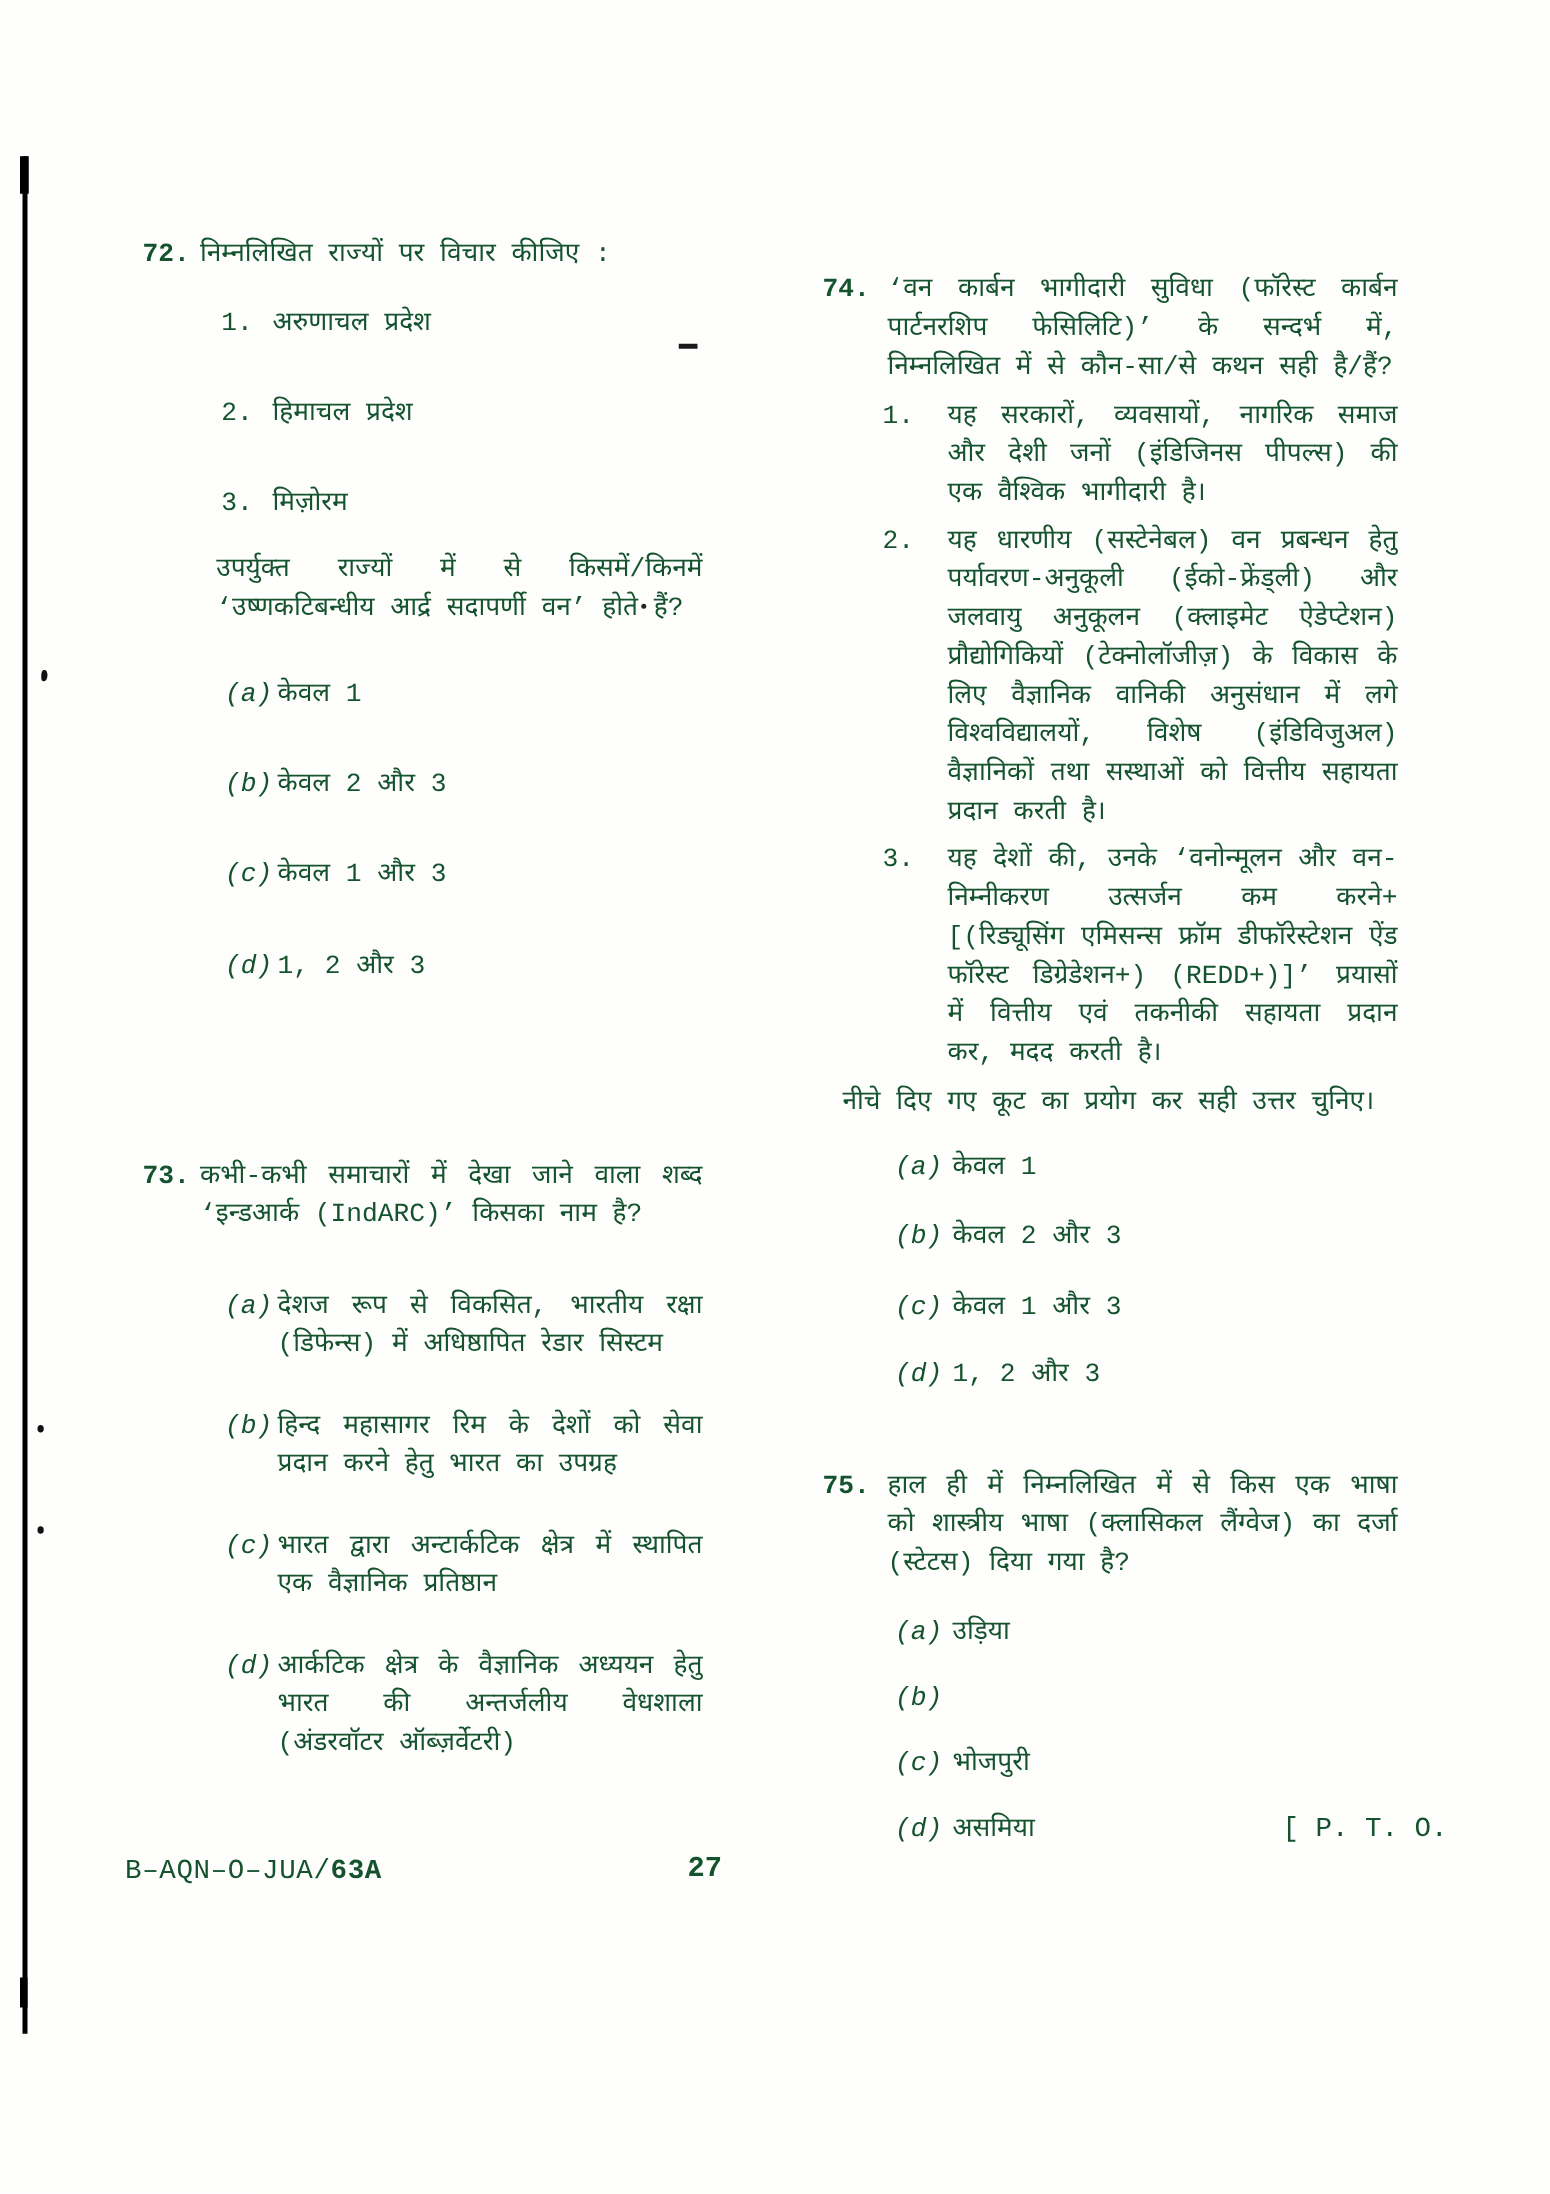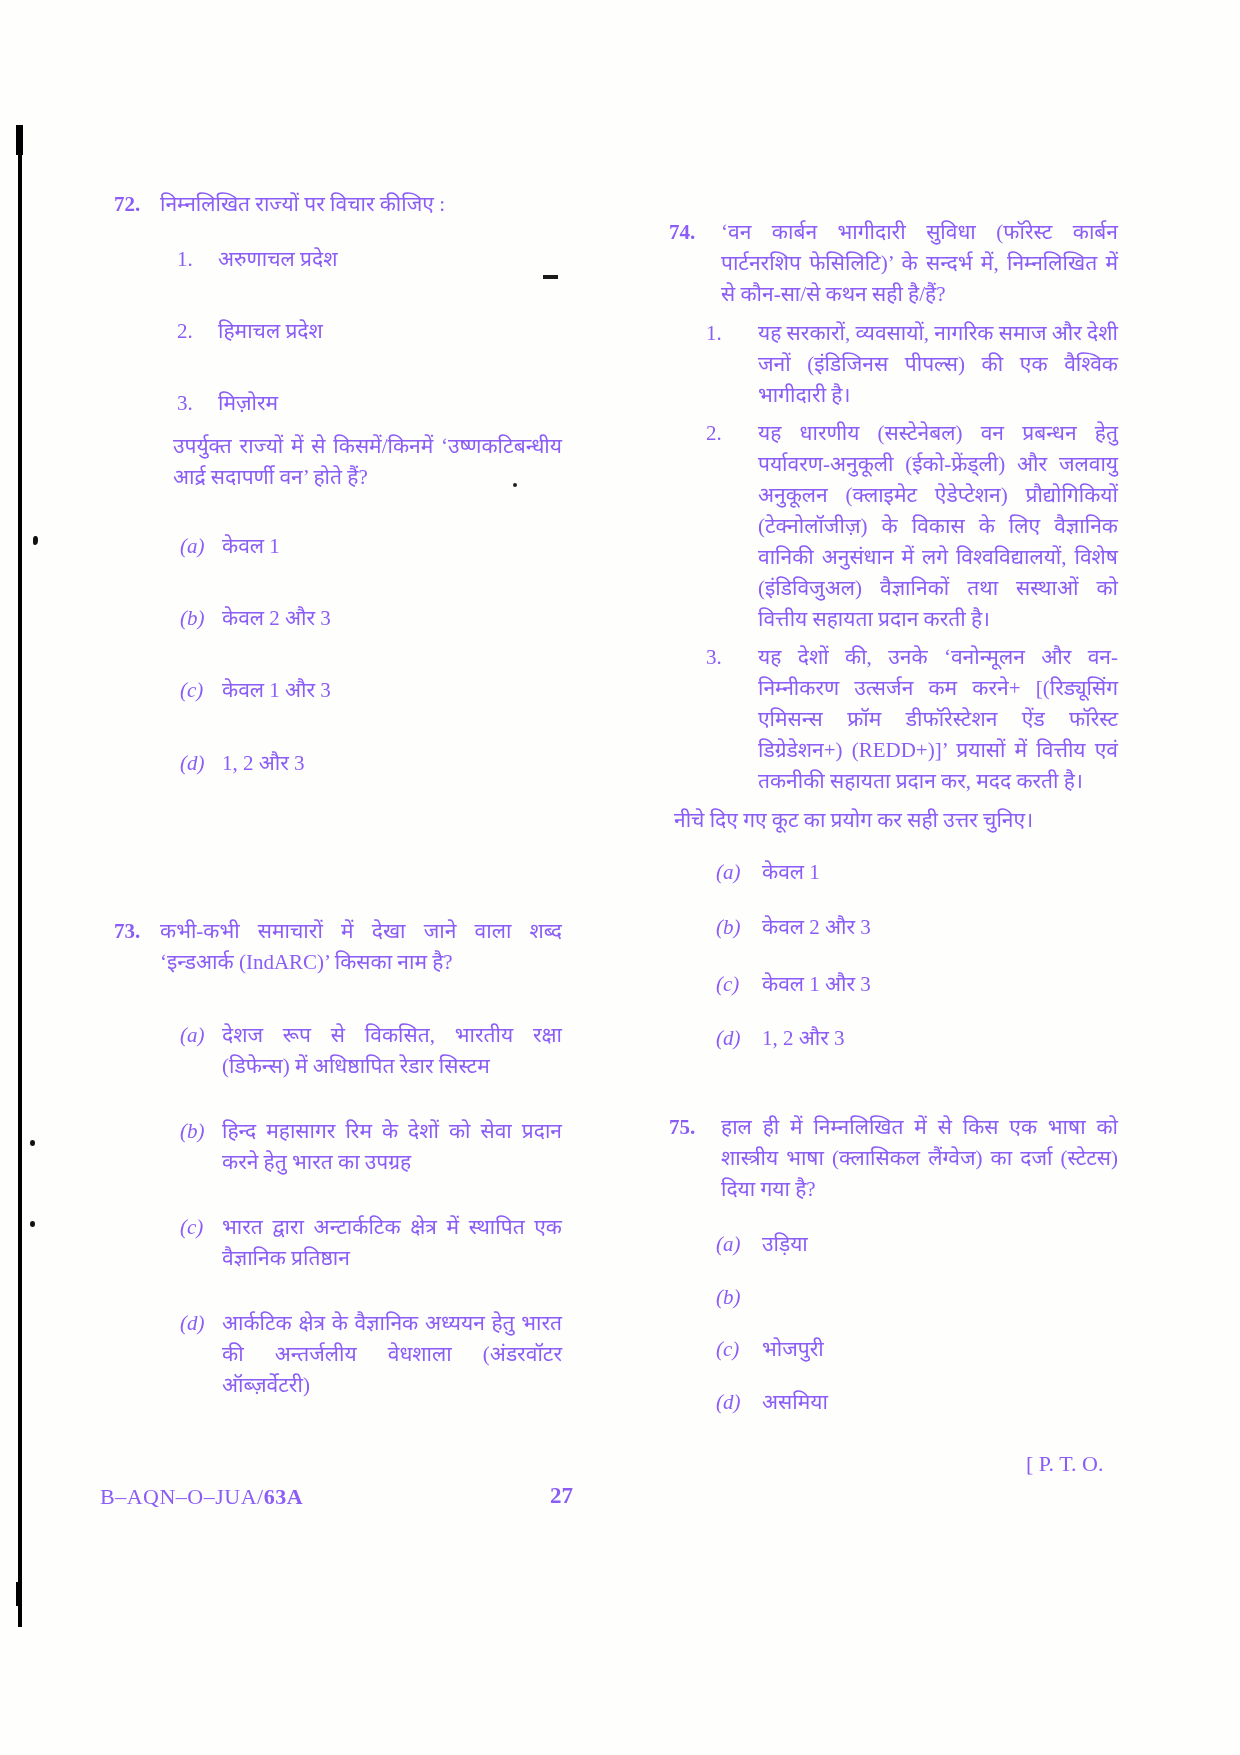--- a/index.html
+++ b/index.html
@@ -1,47 +1,47 @@
 <!DOCTYPE html>
 <html><head>
 <meta charset="utf-8">
 <style>
   html,body { margin:0; padding:0; background:#ffffff; }
   .page {
     position:relative; width:1240px; height:1755px;
     background:#fefefdff; overflow:hidden;
-    font-family:Liberation Serif, serif;
-    color:#8b5cf6; font-size:21px; line-height:31px;
+    font-family:Liberation Mono, monospace;
+    color:#14532d; font-size:21px; line-height:31px;
   }
   
   .vline { position:absolute; left:18px; top:125px; width:4px; height:1502px; background:#000; }
   .vline-cap { position:absolute; left:16px; top:125px; width:7px; height:30px; background:#000; }
   .vline-blob { position:absolute; left:16px; top:1582px; width:6px; height:24px; background:#000; }
   .dash-mark { position:absolute; left:543px; top:275px; width:15px; height:4px; background:#1a1a1a; }
   .dot-1 { position:absolute; left:513px; top:483px; width:4px; height:4px; background:#222; border-radius:50%; }
   .speck-a { position:absolute; left:33px; top:536px; width:5px; height:9px; background:#111; border-radius:50% 50% 60% 40%; }
   .speck-b { position:absolute; left:30px; top:1140px; width:5px; height:6px; background:#111; border-radius:50%; }
   .speck-c { position:absolute; left:30px; top:1221px; width:5px; height:6px; background:#111; border-radius:50%; }
 
   .col { position:absolute; }
   .col-left  { left:100px; top:189px;  width:462px; }
   .col-right { left:650px; top:217px; width:468px; }
 
   .q-row { display:flex; }
   .q-num { flex:0 0 46px; margin-left:14px; font-weight:bold; }
   .q-text { flex:1; text-align:justify; }
 
   
-  .col-right .q-num { flex:0 0 52px; margin-left:19px; }
+  .col-right .q-num { flex:0 0 52px; margin-left:8px; }
 
   .sub-row { display:flex; margin-left:77px; margin-top:41px; }
   .sub-row.first { margin-top:24px; }
   .sub-num { flex:0 0 41px; }
 
-  .q-para { margin-left:73px; margin-top:12px; text-align:justify; }
+  .q-para { margin-left:73px; margin-top:22px; text-align:justify; }
 
   .opt-row { display:flex; margin-left:80px; }
   .opt-label { flex:0 0 42px; font-style:italic; }
   .opt-text { flex:1; }
 
   
   .q72-opt-a { margin-top:38px; }
   .q72-opt-b { margin-top:41px; }
   .q72-opt-c { margin-top:41px; }
   .q72-opt-d { margin-top:42px; }

